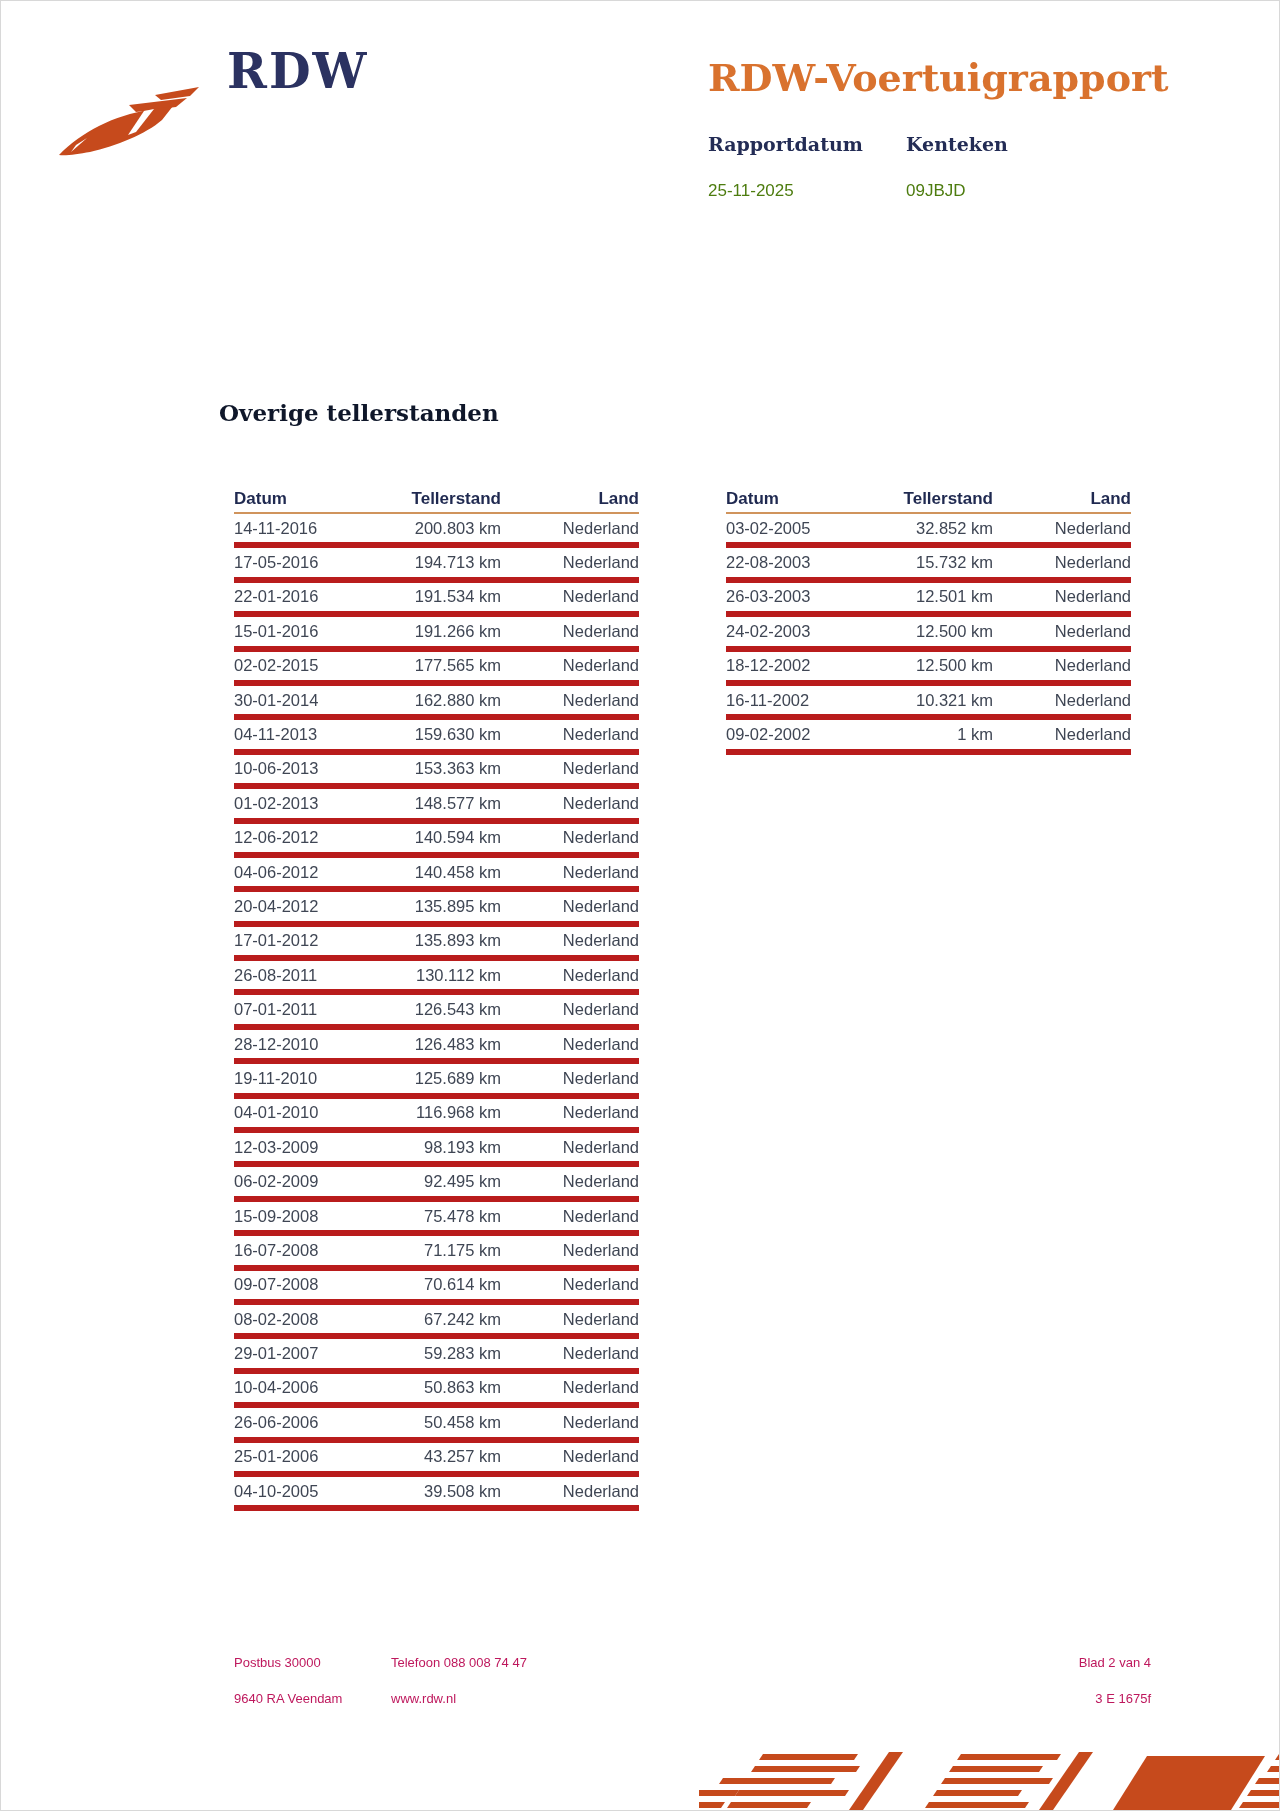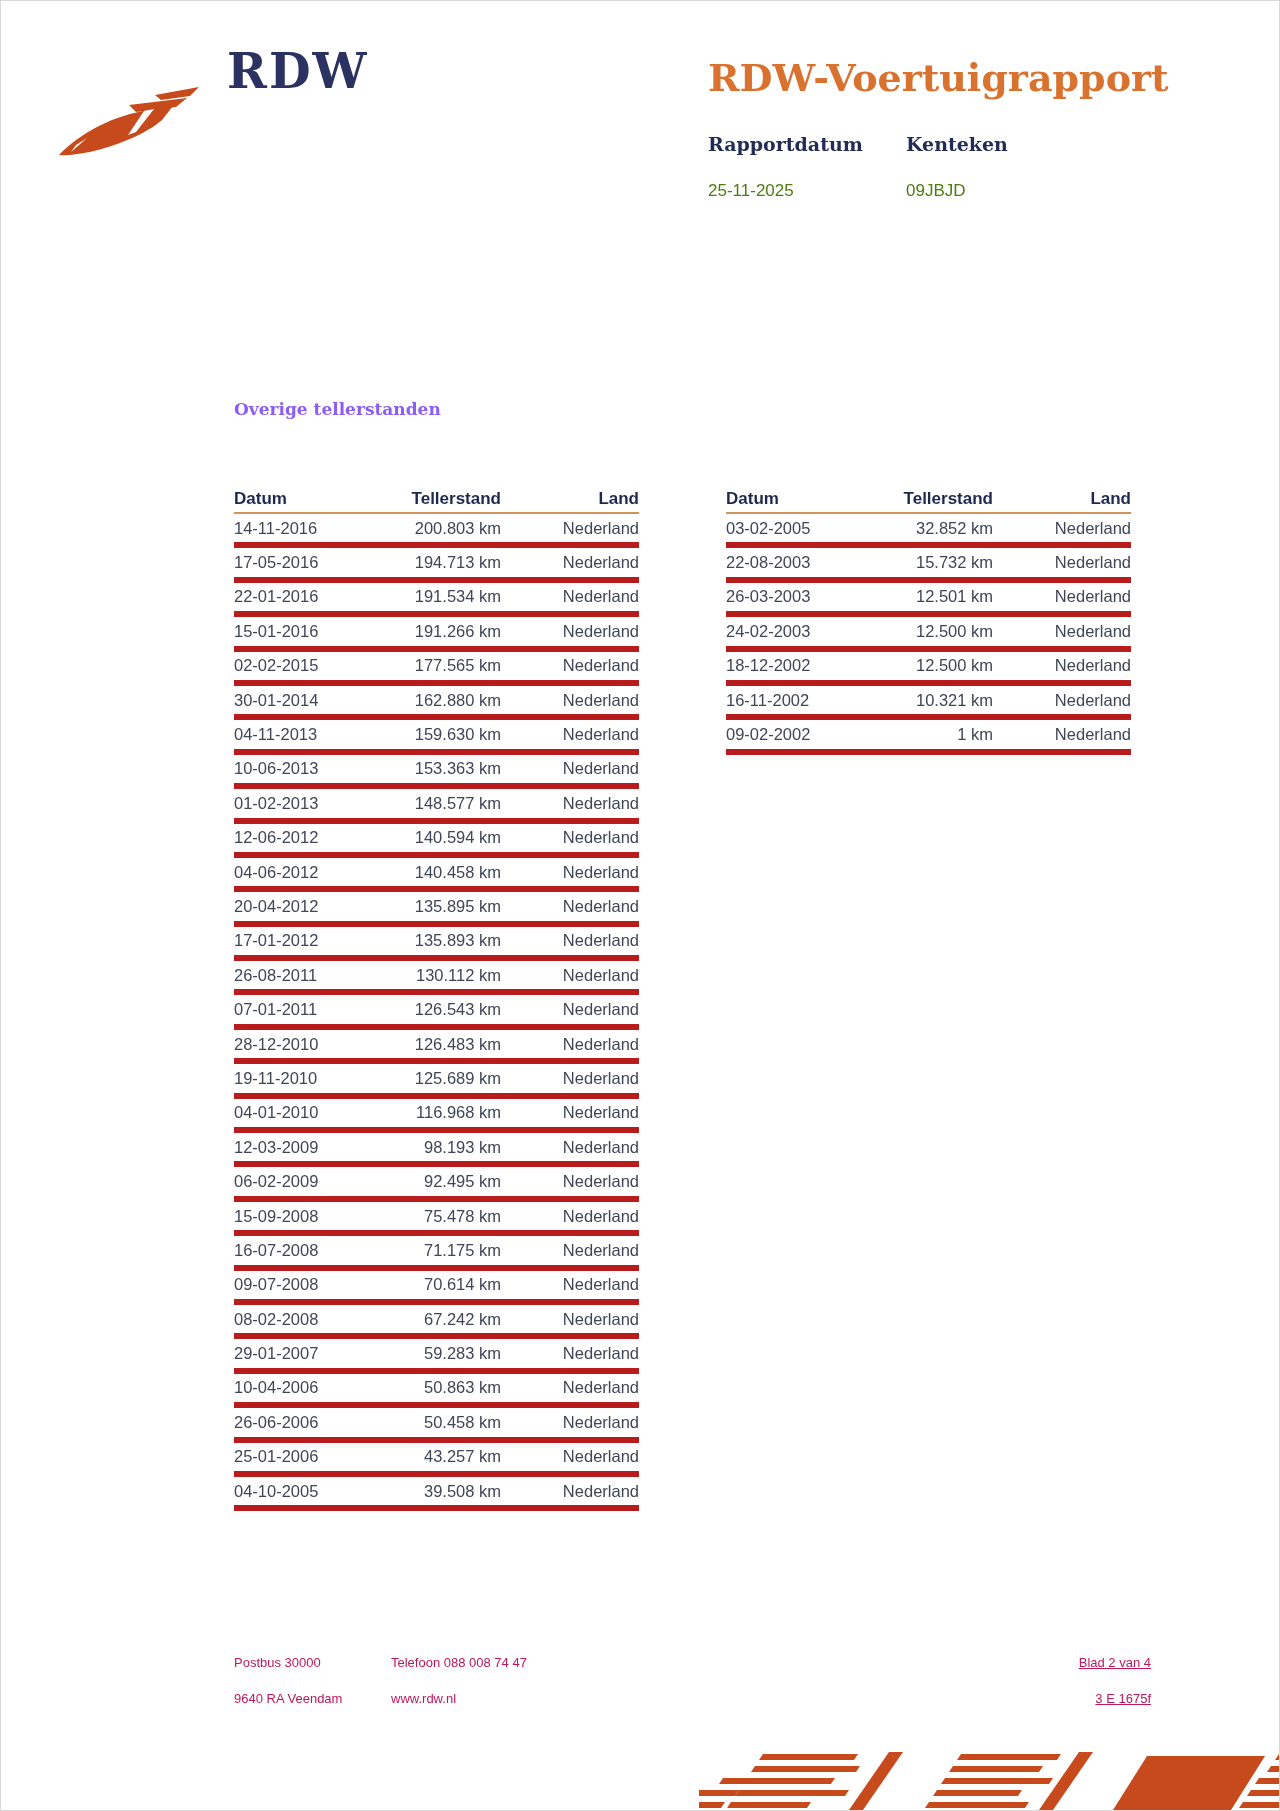--- a/index.html
+++ b/index.html
@@ -23,22 +23,22 @@
   }
   .meta-label{
     position:absolute;top:132px;
     font-family:"DejaVu Serif",serif;font-weight:bold;font-size:19px;color:#232c55;
   }
   .meta-value{position:absolute;top:180px;font-size:17px;color:#4d7c0f;}
   .pos-col1{left:707px;} .pos-col2{left:905px;}
 
   
   .section-heading{
-    position:absolute;left:233px;top:398px;
-    font-family:"DejaVu Serif",serif;font-weight:bold;font-size:17px;color:#8b5cf6;
+    position:absolute;left:218px;top:398px;
+    font-family:"DejaVu Serif",serif;font-weight:bold;font-size:23px;color:#0f172a;
   }
 
   
   .odo-table{position:absolute;top:478px;width:405px;}
   .odo-table.left{left:233px;}
   .odo-table.right{left:725px;}
   .thead{
     display:flex;height:30px;align-items:flex-end;padding-bottom:3px;
     border-bottom:2px solid #d0945c;
   }
@@ -49,21 +49,21 @@
   .row{
     display:flex;height:34.4px;align-items:center;
     border-bottom:6px solid #b91c1c;
     font-size:16.5px;color:#3f4654;box-sizing:border-box;
   }
 
   
   .footer-item{position:absolute;font-size:13px;color:#be185d;white-space:nowrap;}
   .f-line1{top:1654px;} .f-line2{top:1690px;}
   .f-col1{left:233px;} .f-col2{left:390px;}
-  .f-right{right:128px;text-align:right;text-decoration:underline;}
+  .f-right{right:128px;text-align:right;}
 
   
   .deco-stripes{position:absolute;right:0;bottom:0;width:580px;height:58px;}
 </style>
 </head>
 <body>
 
 <div class="page">
 
   <svg class="logo-swoosh" viewBox="0 0 148 84" aria-hidden="true">

